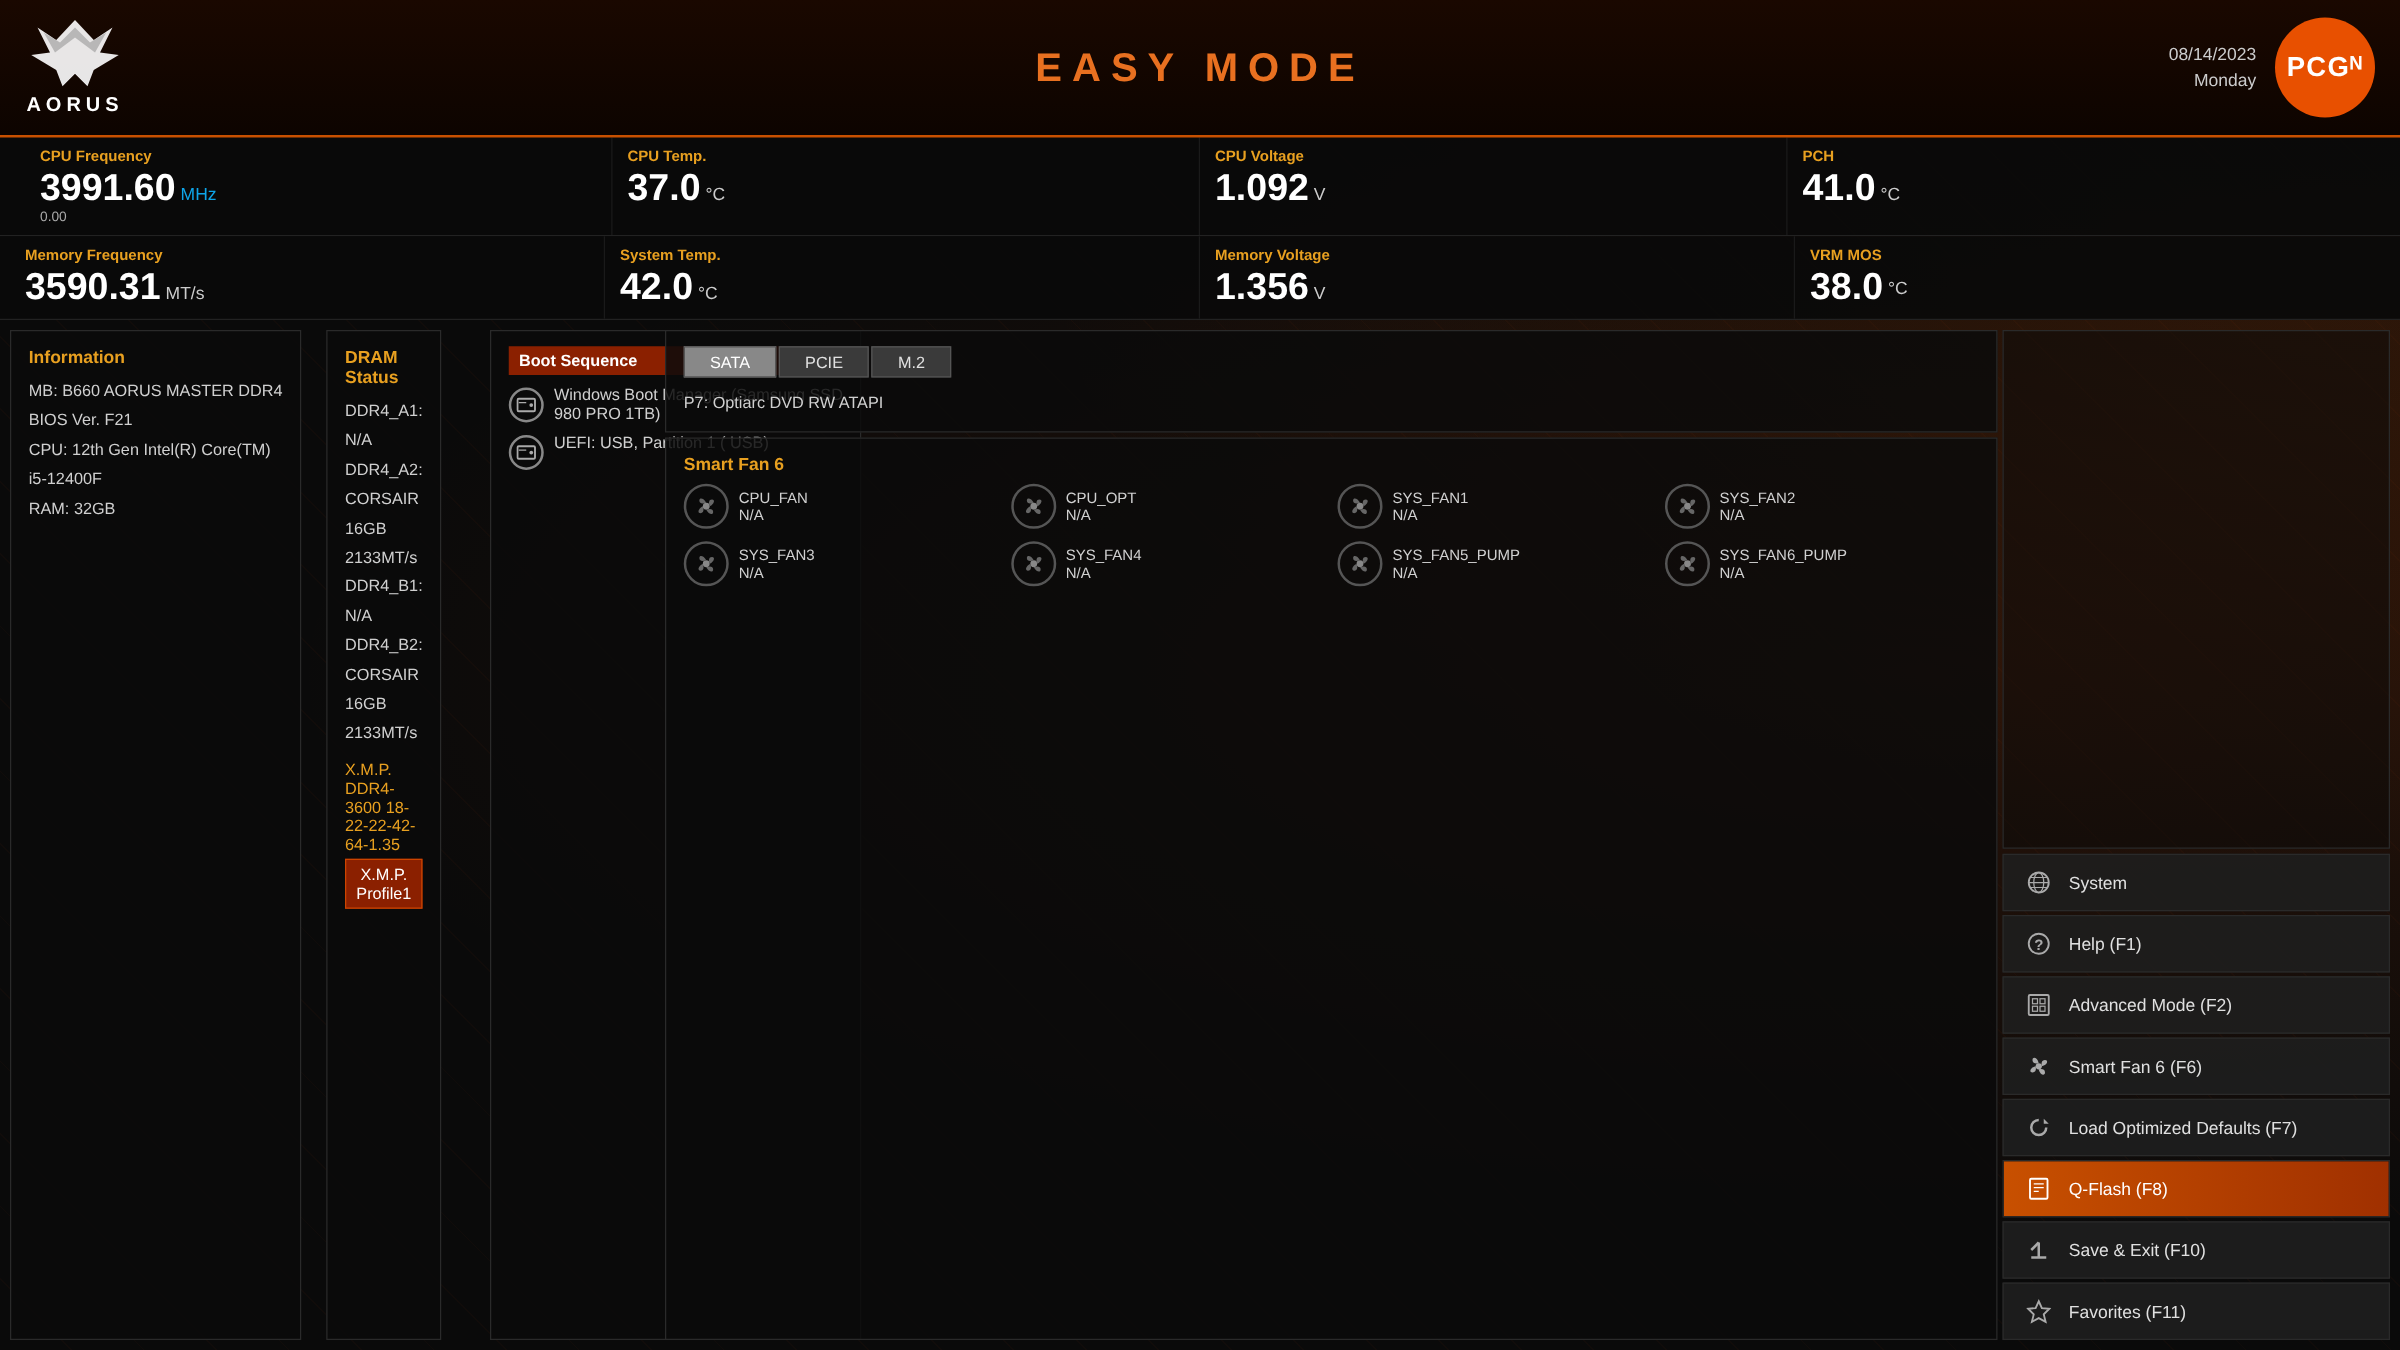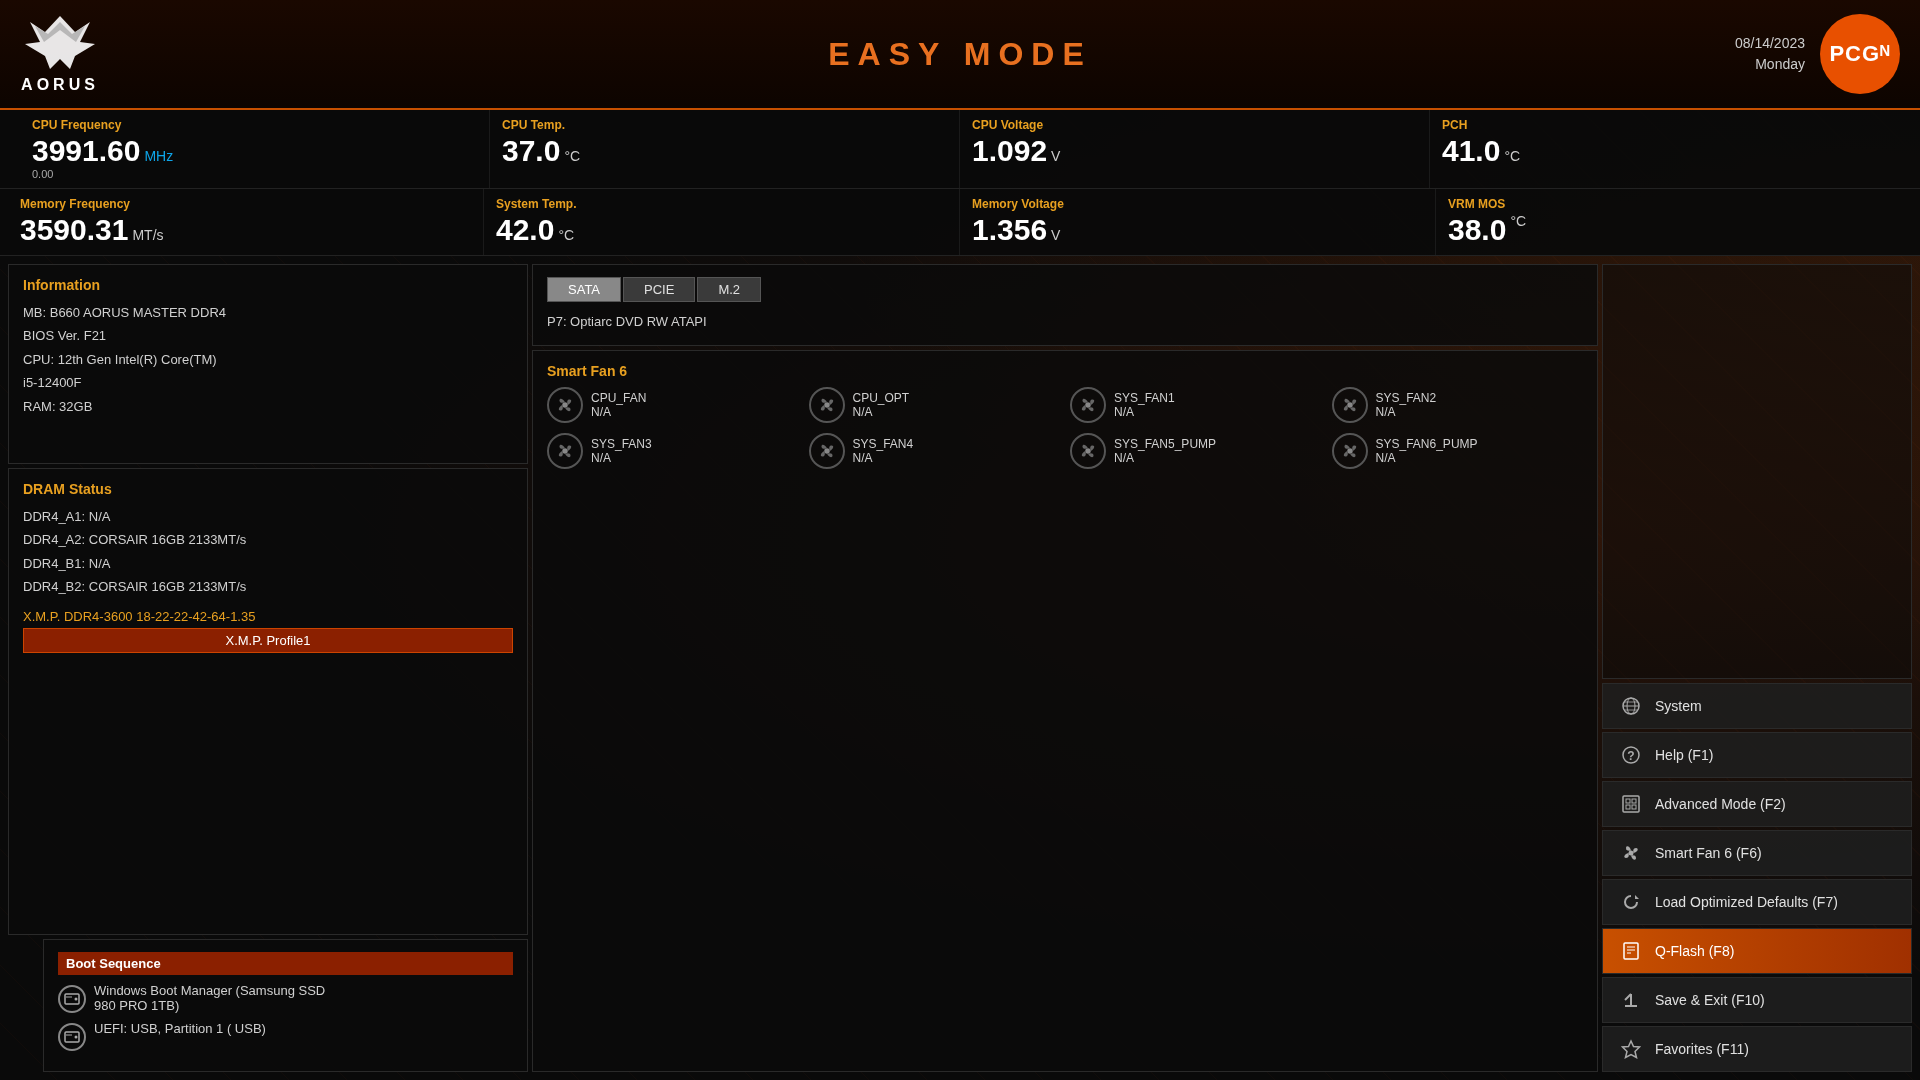--- a/index.html
+++ b/index.html
@@ -121,21 +121,20 @@
       flex: 1;
       display: flex;
       gap: 4px;
       padding: 8px;
     }
 
     
     .left-col {
       width: 520px;
       display: flex;
-      flex-direction: column;
       gap: 4px;
     }
 
     
     .center-col {
       flex: 1;
       display: flex;
       flex-direction: column;
       gap: 4px;
     }
@@ -177,20 +176,21 @@
     .metric-label {
       color: #e8a020;
       font-size: 12px;
       font-weight: bold;
       margin-bottom: 2px;
     }
 
     
     .dram-panel {
       flex: 1;
+      margin-left: 16px;
     }
 
     .dram-content {
       font-size: 13px;
       line-height: 1.8;
       color: #d0d0d0;
     }
 
     .xmp-label {
       color: #e8a020;
@@ -457,21 +457,21 @@
     </div>
     <div class="m-cell">
       <div class="metric-label">Memory Voltage</div>
       <div style="display:flex; align-items:baseline; gap:4px;">
         <span style="color:#fff; font-size:30px; font-weight:bold;">1.356</span>
         <span style="color:#ccc; font-size:14px;">V</span>
       </div>
     </div>
     <div class="m-cell">
       <div class="metric-label">VRM MOS</div>
-      <div style="display:flex; align-items:flex-start; gap:4px;">
+      <div style="display:flex; align-items:center; gap:4px;">
         <span style="color:#fff; font-size:30px; font-weight:bold;">38.0</span>
         <span style="color:#ccc; font-size:14px;">°C</span>
       </div>
     </div>
   </div>
 
   <div class="main-content">
 
     <div class="left-col">
 

